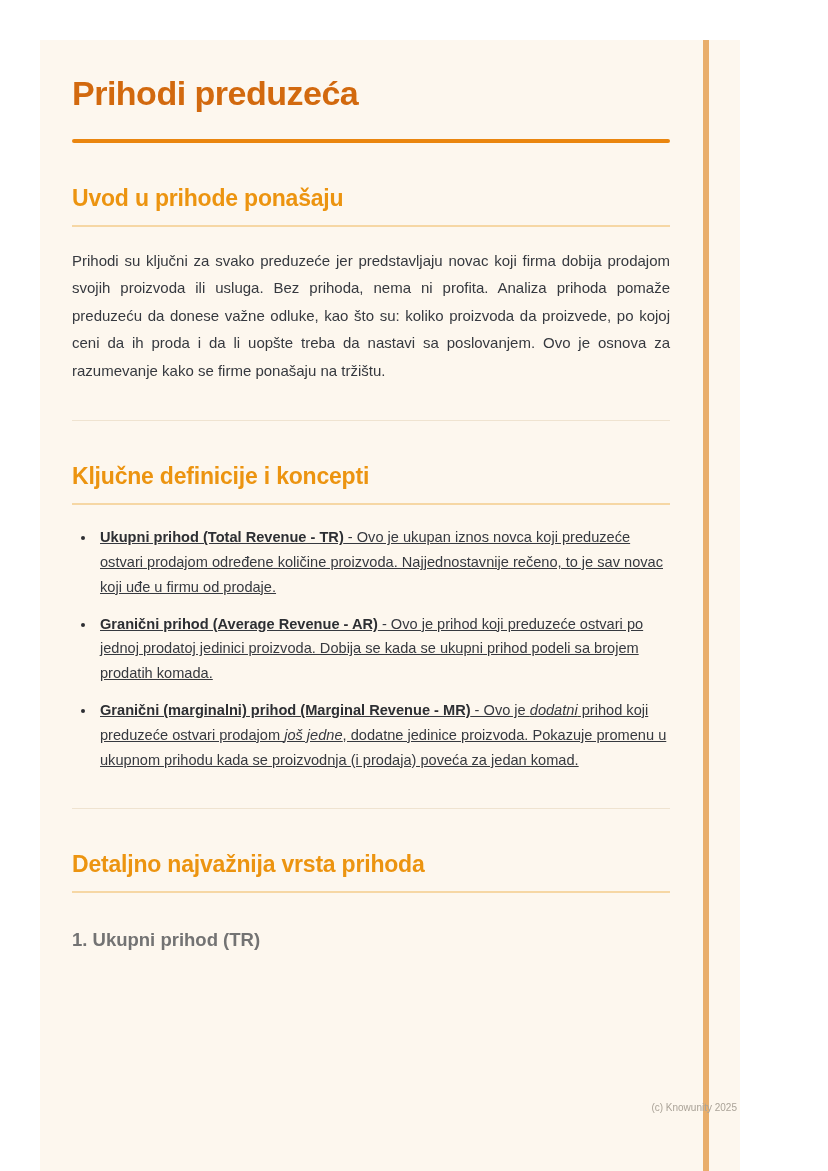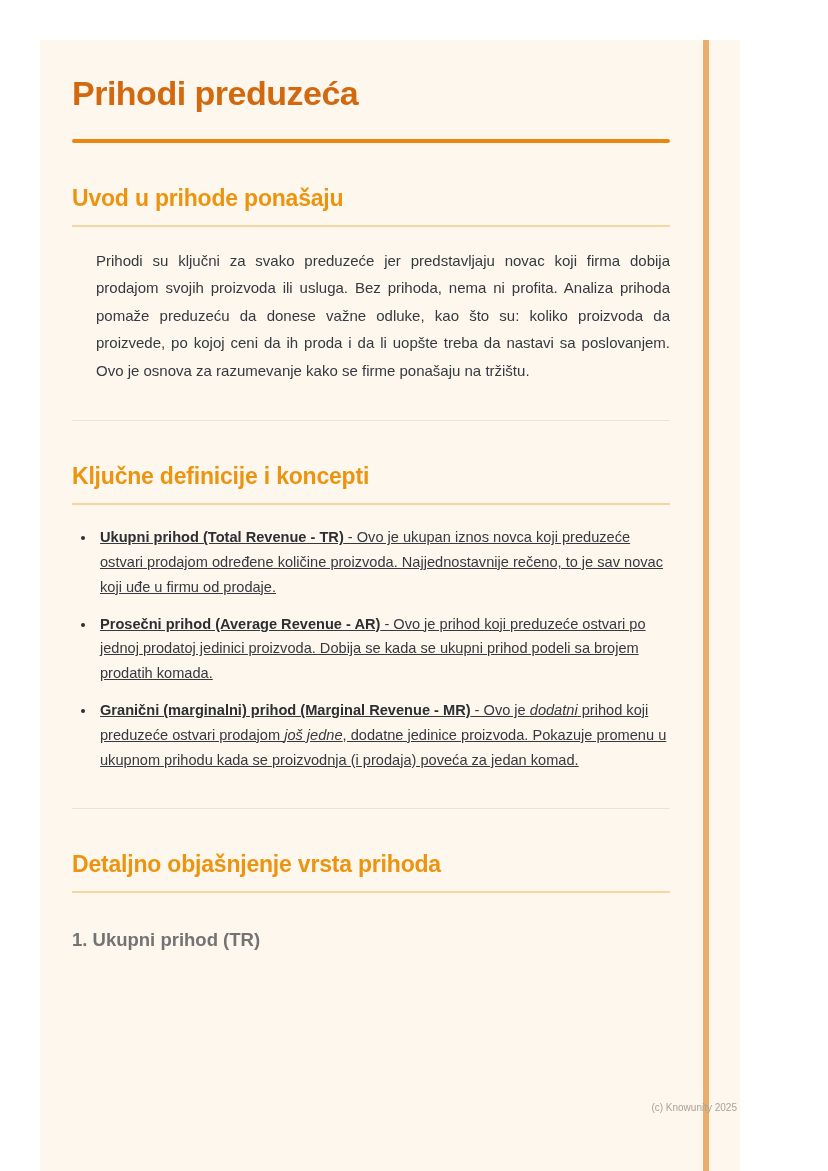--- a/index.html
+++ b/index.html
@@ -47,21 +47,21 @@
     height: 2px;
     background: #f6d7a4;
     margin-top: 13px;
   }
   p.body {
     margin-top: 20px;
     font-size: 15px;
     line-height: 1.83;
     color: #36393f;
   }
-  p.justify { text-align: justify; margin-left: 24px; }
+  p.justify { text-align: justify; }
   hr.divider {
     border: none;
     border-top: 1px solid #efe3d0;
     margin-top: 36px;
   }
   ul.defs {
     margin-top: 20px;
     padding-left: 24px;
     list-style: disc;
     color: #36393f;
@@ -124,31 +124,31 @@
 
     <section>
       <h2 class="sec">Ključne definicije i koncepti</h2>
       <div class="h-underline"></div>
 
       <ul class="defs">
         <li>
           <strong>Ukupni prihod (Total Revenue - TR)</strong><span> - Ovo je ukupan iznos novca koji preduzeće ostvari prodajom određene količine proizvoda. Najjednostavnije rečeno, to je sav novac koji uđe u firmu od prodaje.</span>
         </li>
         <li>
-          <strong>Prosečni prihod (Average Revenue - AR)</strong><span> - Ovo je prihod koji preduzeće ostvari po jednoj prodatoj jedinici proizvoda. Dobija se kada se ukupni prihod podeli sa brojem prodatih komada.</span>
+          <strong>Granični prihod (Average Revenue - AR)</strong><span> - Ovo je prihod koji preduzeće ostvari po jednoj prodatoj jedinici proizvoda. Dobija se kada se ukupni prihod podeli sa brojem prodatih komada.</span>
         </li>
         <li>
           <strong>Granični (marginalni) prihod (Marginal Revenue - MR)</strong><span> - Ovo je </span><em>dodatni</em><span> prihod koji preduzeće ostvari prodajom </span><em>još jedne</em><span>, dodatne jedinice proizvoda. Pokazuje promenu u ukupnom prihodu kada se proizvodnja (i prodaja) poveća za jedan komad.</span>
         </li>
       </ul>
     </section>
 
     <hr class="divider">
 
     <section>
-      <h2 class="sec">Detaljno objašnjenje vrsta prihoda</h2>
+      <h2 class="sec">Detaljno najvažnija vrsta prihoda</h2>
       <div class="h-underline"></div>
       <h3 class="sub">1. Ukupni prihod (TR)</h3>
     </section>
 
     <div class="footer">(c) Knowunity 2025</div>
   </div>
 </div>
 
 </body></html>

